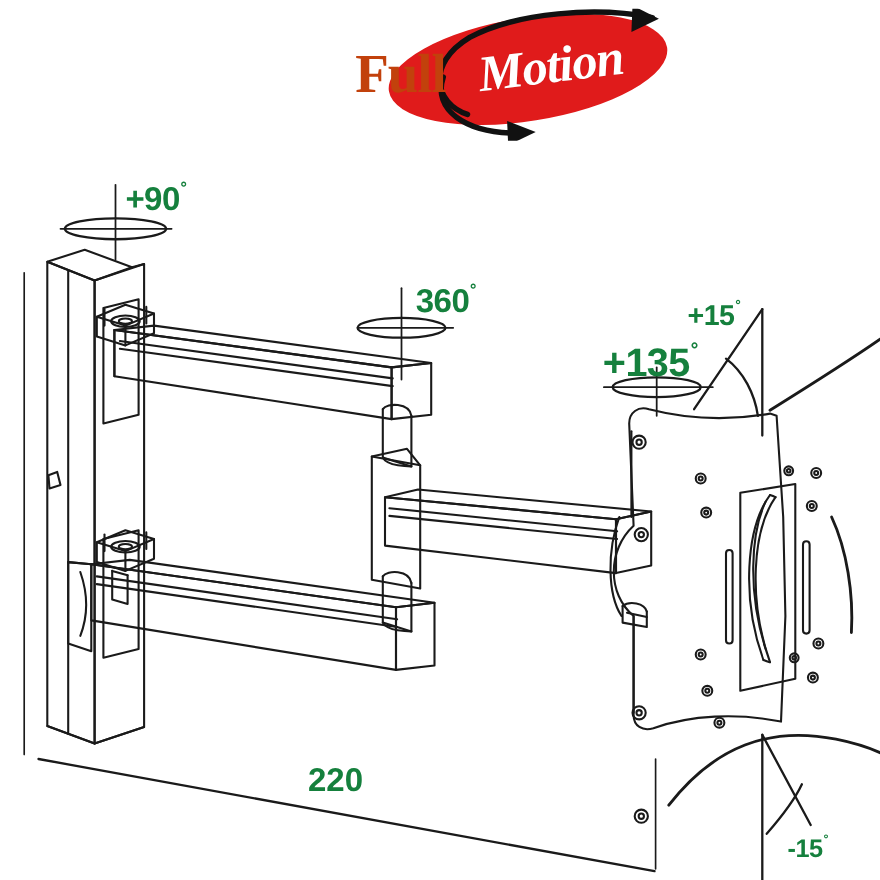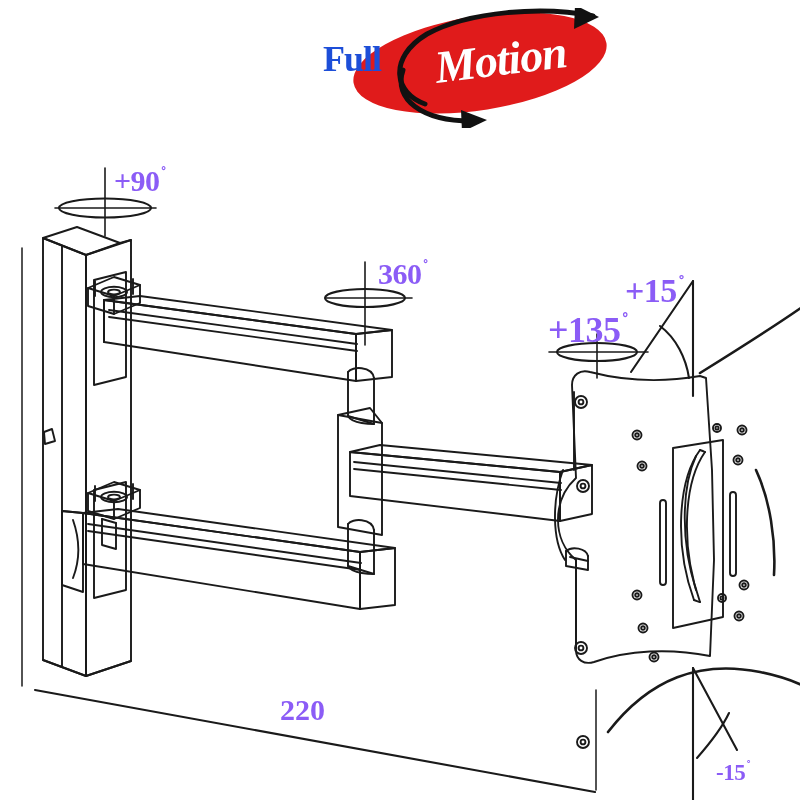--- a/index.html
+++ b/index.html
@@ -7,47 +7,47 @@
   #stage{
     position:relative;
     width:800px;height:800px;
     background:#ffffff;
     overflow:hidden;
     font-family:"Liberation Sans", sans-serif;
   }
   #stage svg{position:absolute;left:0;top:0;}
   .lbl{
     position:absolute;
-    font-family:Liberation Serif, serif;
+    font-family:Liberation Sans, sans-serif;
     font-weight:bold;
-    color:#8b5cf6;
+    color:#15803d;
     white-space:nowrap;
     letter-spacing:-0.5px;
   }
   .lbl .deg{font-size:0.62em;vertical-align:super;margin-left:1px;}
   #lbl-90{left:114px;top:163px;font-size:30px;}
   #lbl-360{left:378px;top:256px;font-size:30px;}
   #lbl-135{left:548px;top:309px;font-size:36px;}
-  #lbl-15p{left:625px;top:271px;font-size:34px;}
+  #lbl-15p{left:625px;top:271px;font-size:26px;}
   #lbl-15m{left:716px;top:758px;font-size:23px;}
   #lbl-377{left:280px;top:693px;font-size:30px;letter-spacing:0px;}
 
   
   #logo{
     position:absolute;left:275px;top:8px;width:350px;height:120px;
   }
   #logo svg{position:absolute;left:0;top:0;}
   #logo-text{
     position:absolute;left:0;top:0;width:350px;height:120px;
     pointer-events:none;
   }
   #word-full{
     position:absolute;left:48px;top:30px;
     font-family:"Liberation Serif", serif;
-    font-weight:bold;font-size:36px;color:#1d4ed8;
+    font-weight:bold;font-size:50px;color:#c2410c;
     letter-spacing:-1px;
   }
   #word-motion{
     position:absolute;left:160px;top:33px;
     font-family:"Liberation Serif", serif;
     font-weight:bold;font-style:italic;font-size:46px;color:#ffffff;
     letter-spacing:-1px;
     transform:rotate(-7deg);
     transform-origin:left center;
     text-shadow:0 0 1px rgba(0,0,0,0.15);

